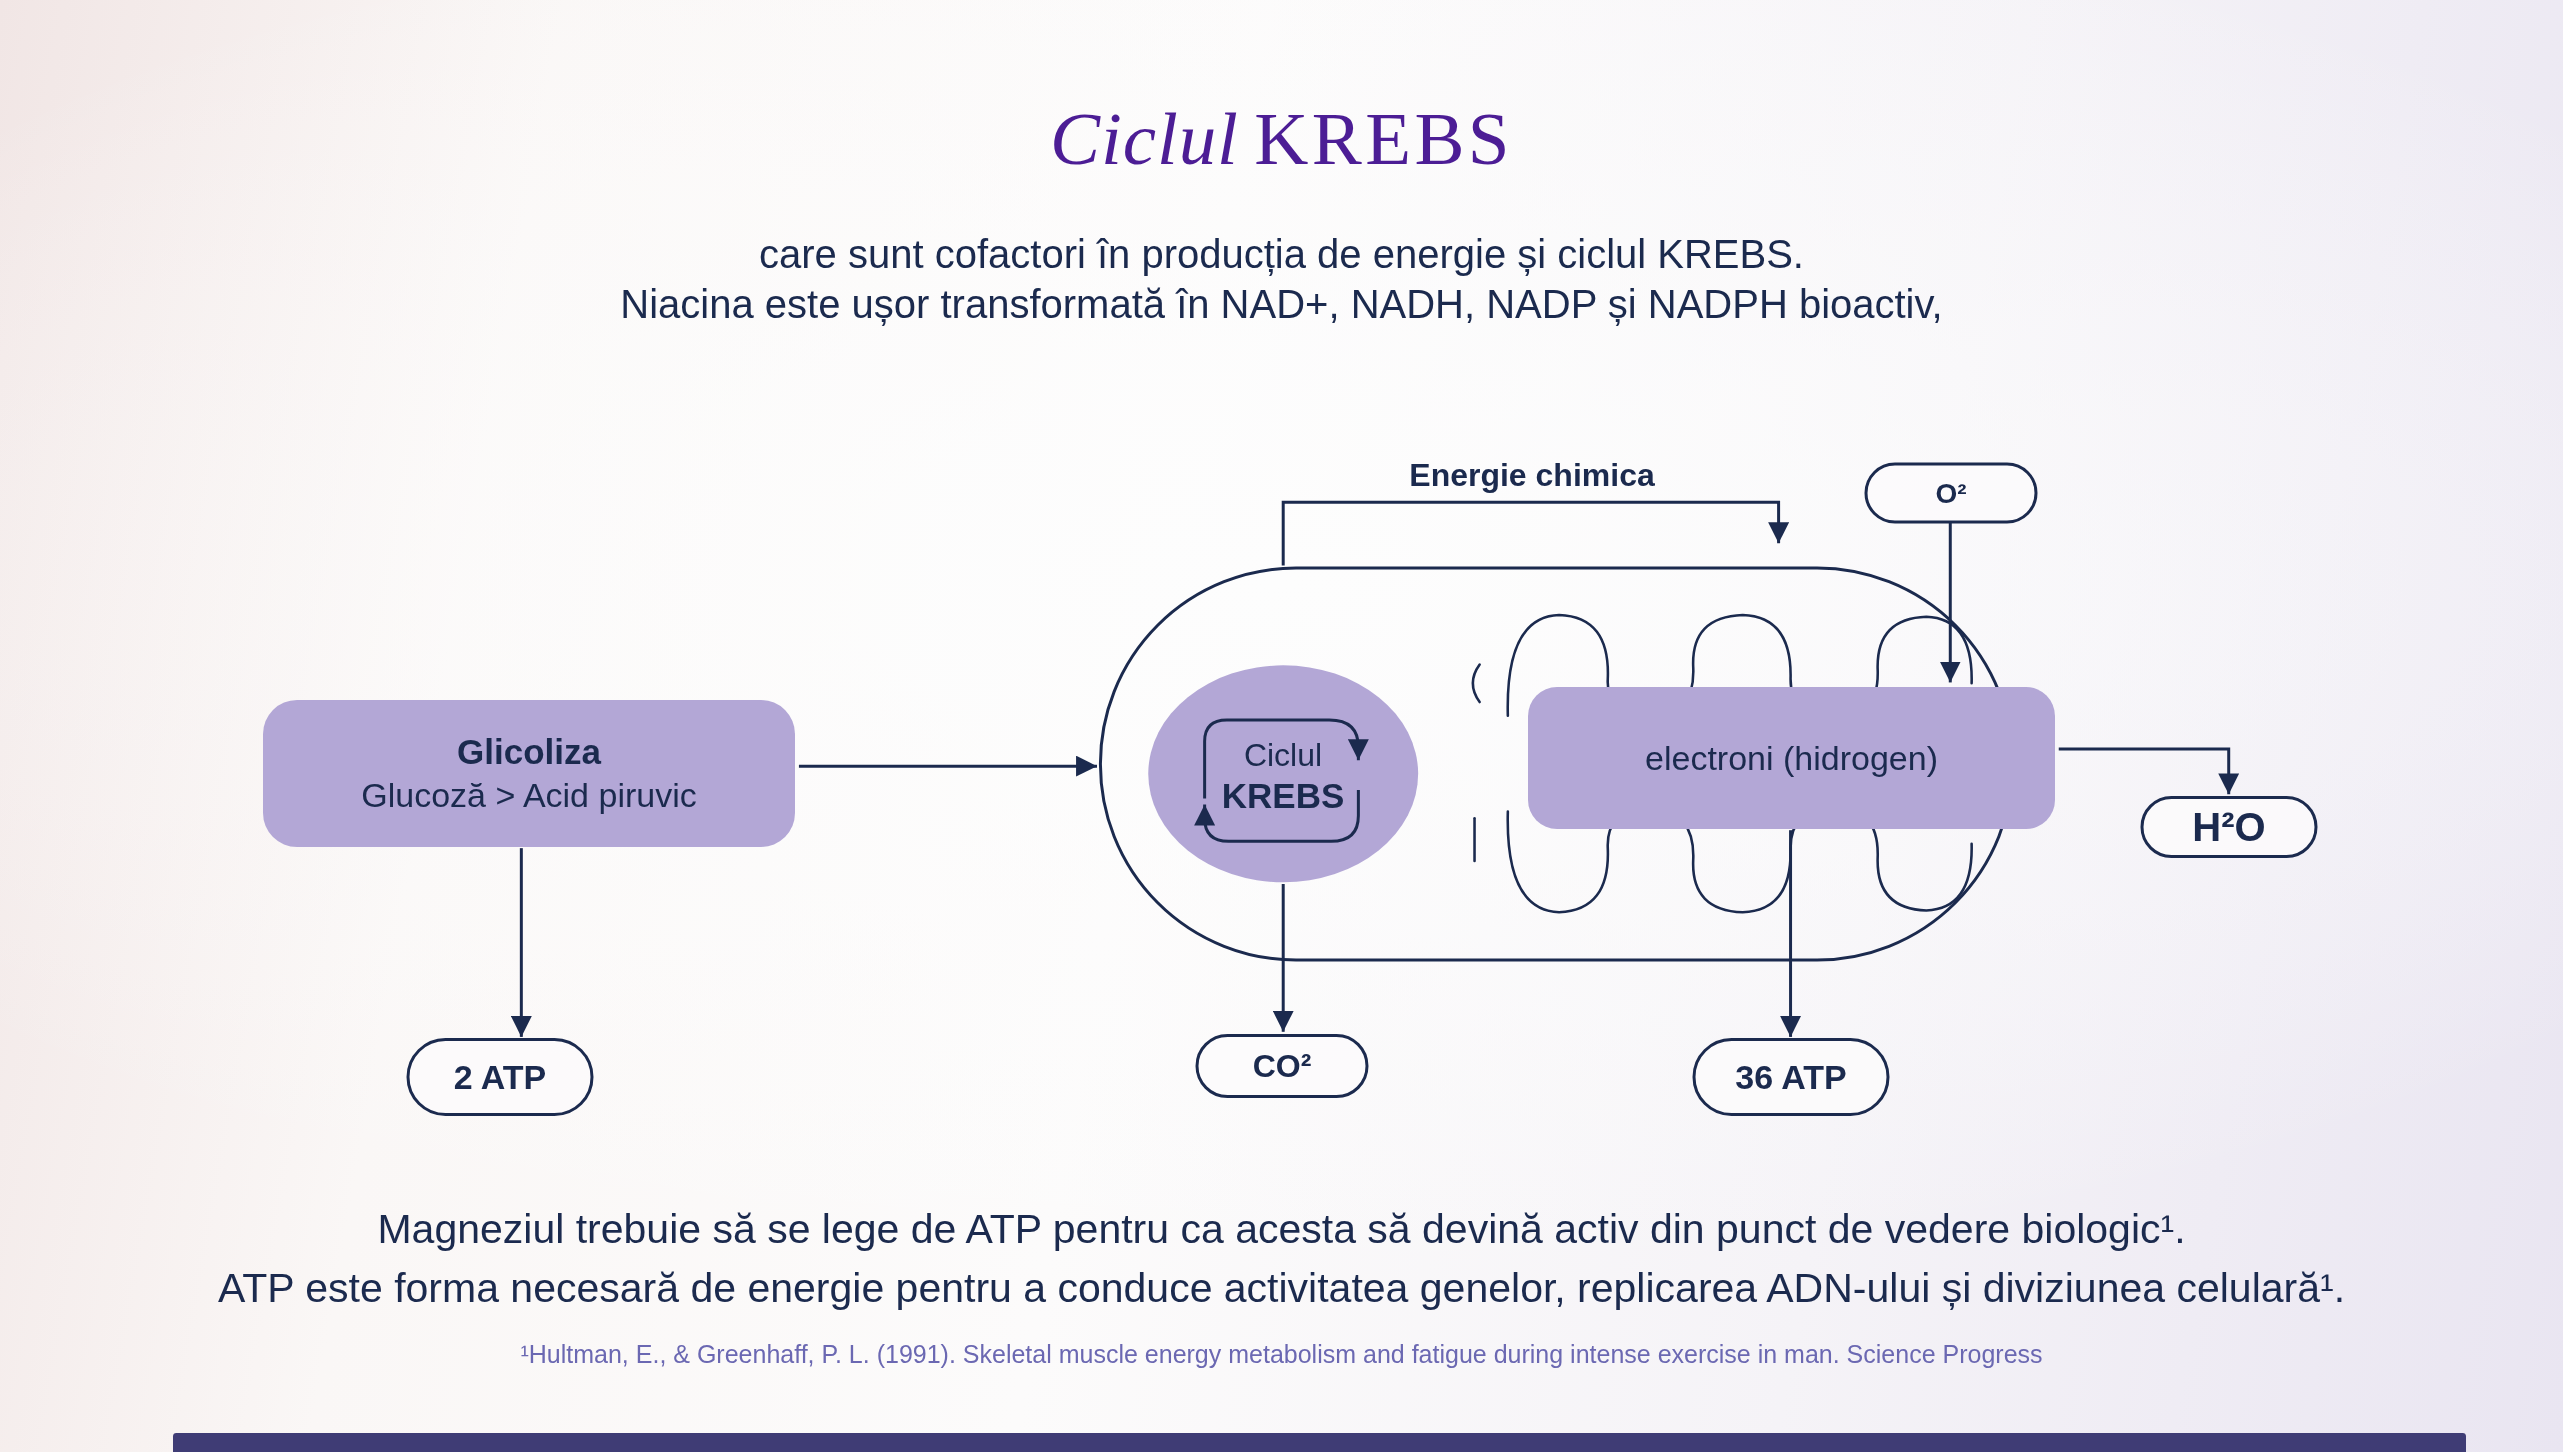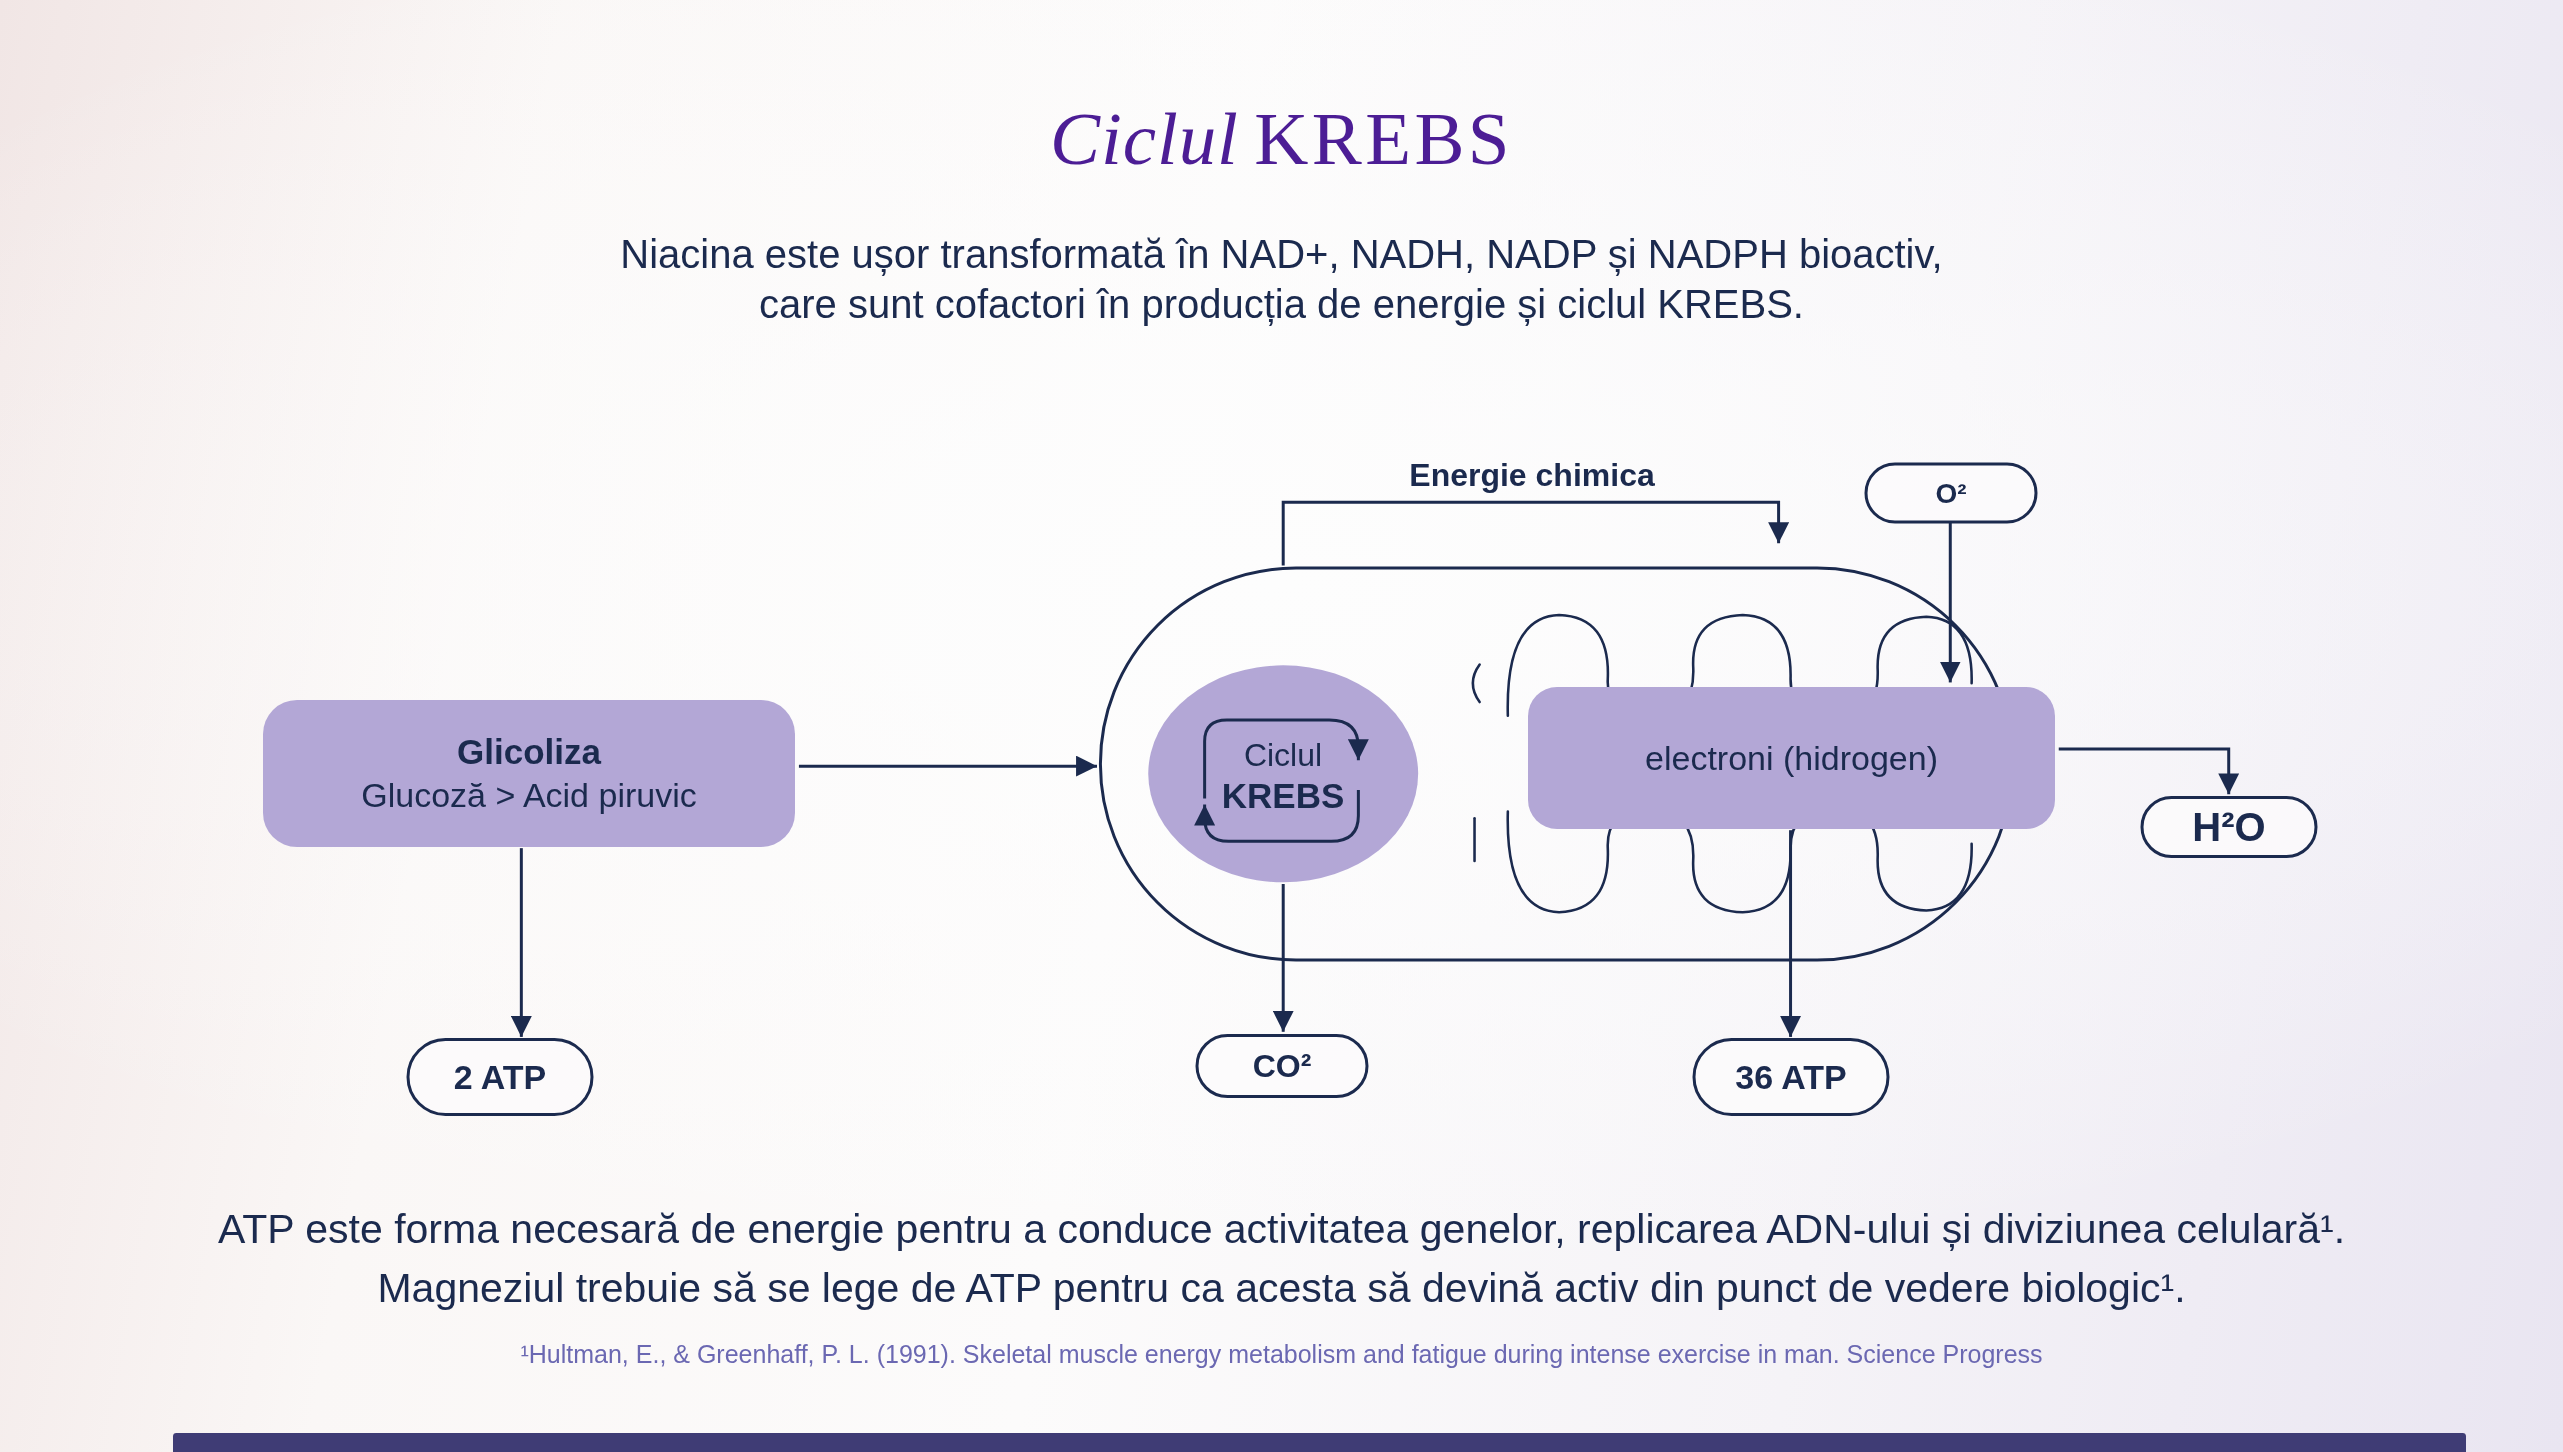--- a/index.html
+++ b/index.html
@@ -70,22 +70,22 @@
   }
 </style>
 </head>
 <body>
 
 <div class="abs title">
   <span class="it">Ciclul</span><span class="sc">KREBS</span>
 </div>
 
 <div class="abs subtitle">
+  <div>care sunt cofactori în producția de energie și ciclul KREBS.</div>
   <div>Niacina este ușor transformată în NAD+, NADH, NADP și NADPH bioactiv,</div>
-  <div>care sunt cofactori în producția de energie și ciclul KREBS.</div>
 </div>
 
 <svg id="diagram-svg" class="abs" viewBox="0 0 3000 1700">
   <defs>
     <marker id="arrow" viewBox="0 0 10 10" refX="10" refY="5" markerWidth="7" markerHeight="7" orient="auto">
       <path d="M0,0 L10,5 L0,10 z" fill="#1b2a4e"></path>
     </marker>
   </defs>
 
   <rect x="1288" y="665" width="1068" height="459" rx="229" fill="none" stroke="#1b2a4e" stroke-width="3.5"></rect>
@@ -125,22 +125,22 @@
   <div class="l2">electroni (hidrogen)</div>
 </div>
 
 <div class="pill" id="pill-o2">O²</div>
 <div class="pill" id="pill-h2o">H²O</div>
 <div class="pill" id="pill-co2">CO²</div>
 <div class="pill" id="pill-atp2">2 ATP</div>
 <div class="pill" id="pill-atp36">36 ATP</div>
 
 <div class="abs bottom-text">
+  <div>Magneziul trebuie să se lege de ATP pentru ca acesta să devină activ din punct de vedere biologic¹.</div>
   <div>ATP este forma necesară de energie pentru a conduce activitatea genelor, replicarea ADN-ului și diviziunea celulară¹.</div>
-  <div>Magneziul trebuie să se lege de ATP pentru ca acesta să devină activ din punct de vedere biologic¹.</div>
 </div>
 
 <div class="abs citation">
   <a>¹Hultman, E., &amp; Greenhaff, P. L. (1991). Skeletal muscle energy metabolism and fatigue during intense exercise in man. Science Progress</a>
 </div>
 
 <div class="abs footer-bar"></div>
 
 
 </body></html>

